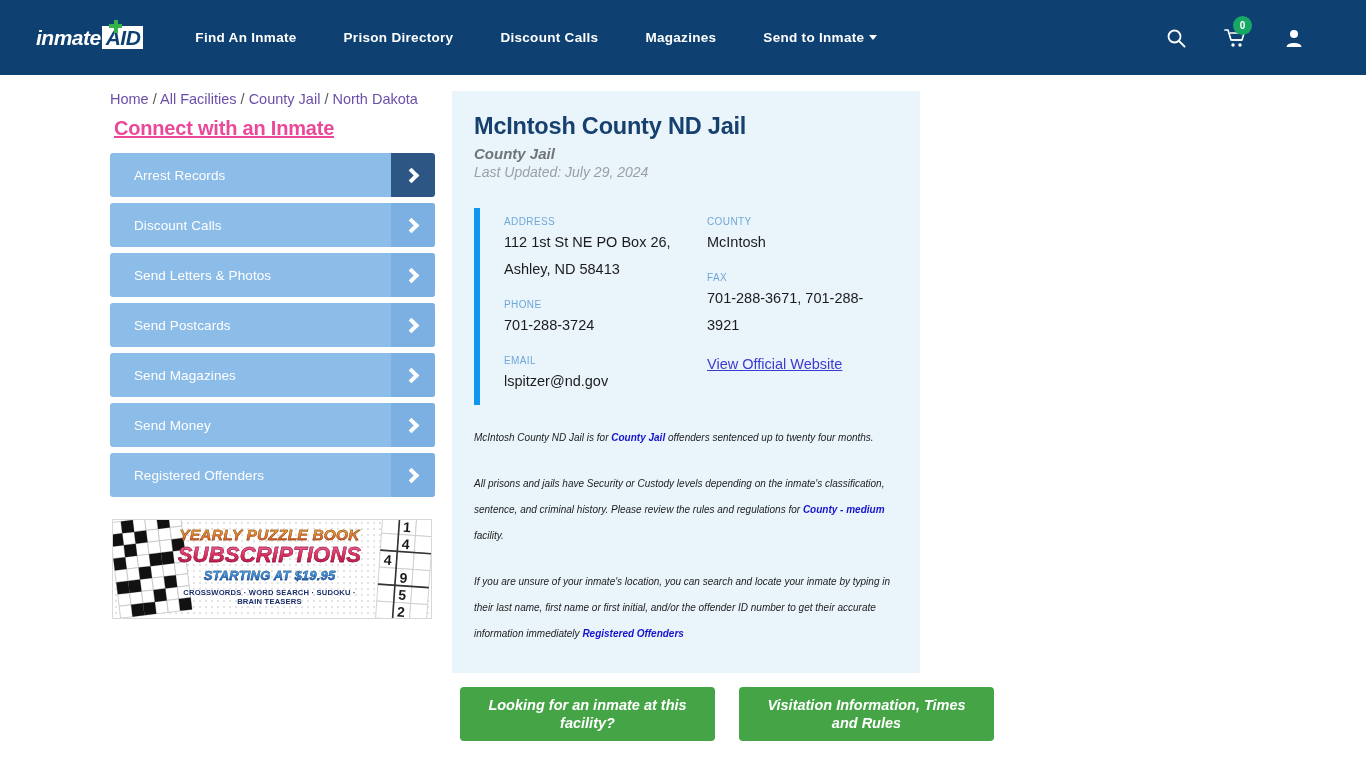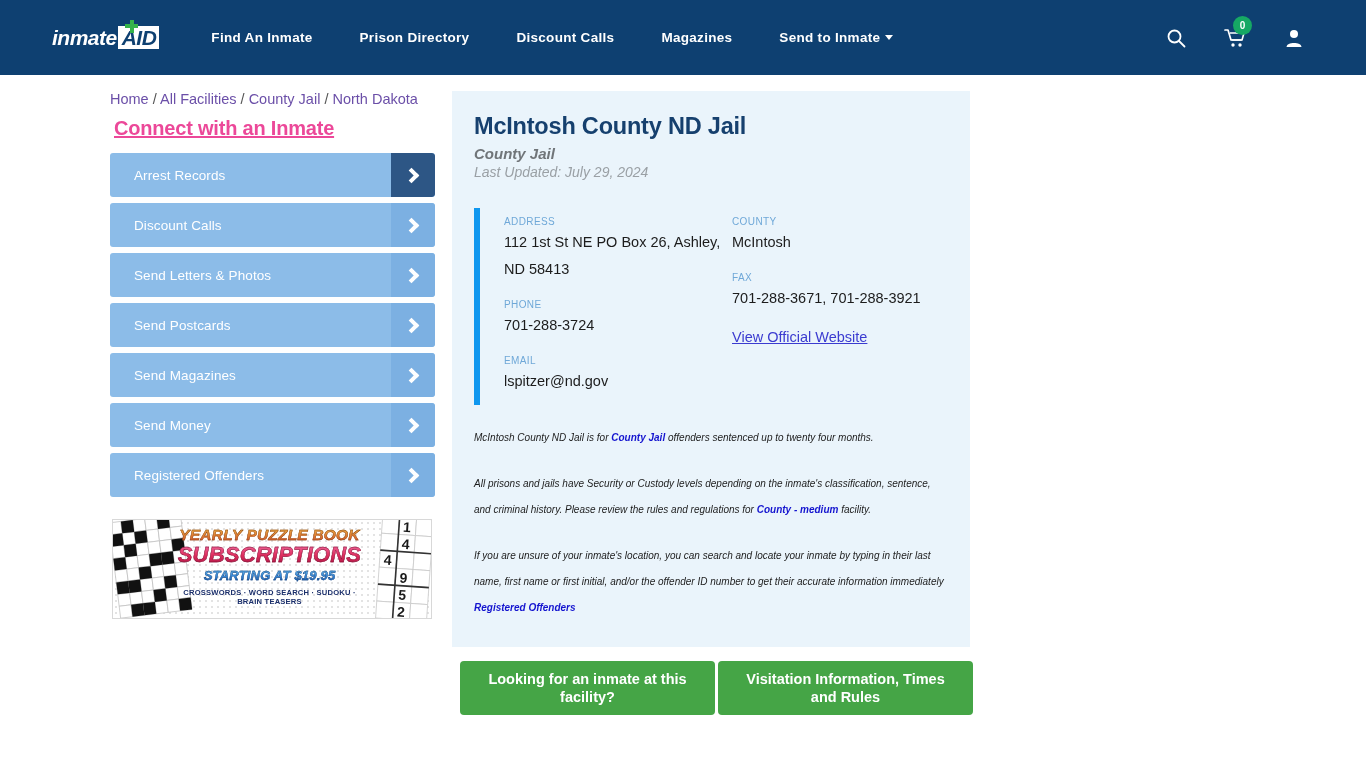--- a/index.html
+++ b/index.html
@@ -11,21 +11,21 @@
     font-family: "Liberation Sans", sans-serif;
     overflow: hidden;
   }
 
   
   .topnav {
     height: 75px;
     background: #0e4071;
     display: flex;
     align-items: center;
-    padding: 0 62px 0 52px;
+    padding: 0 62px 0 36px;
     position: relative;
   }
   .logo {
     display: flex; align-items: center;
     height: 30px;
     margin-right: 52px;
     position: relative;
     user-select: none;
   }
   .logo-inmate {
@@ -206,21 +206,21 @@
     color: transparent;
     -webkit-text-stroke: 0.35px #123a70;
   }
   .ad-l4 {
     font-size: 7.6px; font-weight: bold;
     color: #1b2f6b; margin-top: 5px; letter-spacing: 0.2px;
   }
 
   
   .panel {
-    width: 518px;
+    width: 468px;
     background: #eaf4fb;
     padding: 22px 26px 26px 22px;
   }
   .panel-title {
     font-size: 23.5px;
     font-weight: bold;
     color: #16406e;
     letter-spacing: -0.2px;
   }
   .panel-sub {
@@ -277,21 +277,22 @@
     color: #1414cf;
     font-weight: bold;
     font-style: italic;
   }
 
   
   .cta-row {
     display: flex;
     margin-top: 14px;
     padding-left: 8px;
-    gap: 3px;
+    gap: 24px;
+    font-style: italic;
   }
   .cta {
     width: 255px;
     height: 54px;
     background: #45a546;
     border-radius: 4px;
     color: #ffffff;
     font-size: 14.5px;
     font-weight: bold;
     display: flex; align-items: center; justify-content: center;

